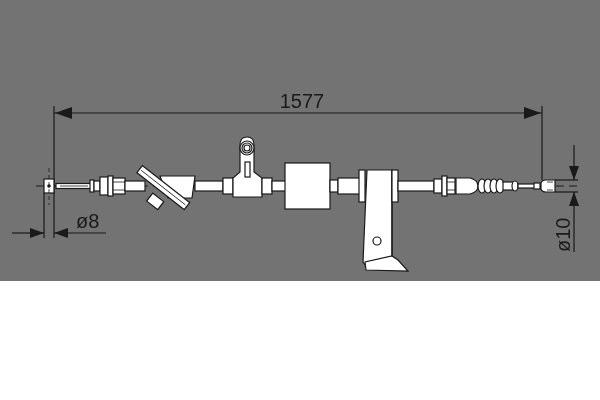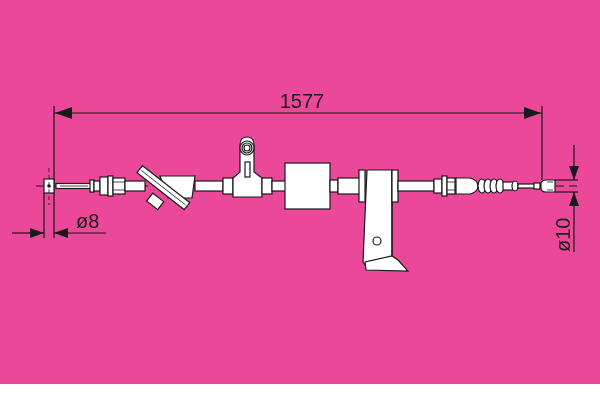--- a/index.html
+++ b/index.html
@@ -1,16 +1,16 @@
 <!DOCTYPE html>
 <html><head>
 <meta charset="utf-8">
 <style>
   html, body { margin:0; padding:0; background:#ffffff; }
-  #canvas { position:relative; width:600px; height:384px; background:#ec4899; overflow:hidden; }
+  #canvas { position:relative; width:600px; height:281px; background:#737373; overflow:hidden; }
   svg { position:absolute; left:0; top:0; }
   .dim-text { font-family:"Liberation Sans", sans-serif; font-size:20px; fill:#1a1a1a; }
   .ln { stroke:#1a1a1a; stroke-width:1.2; fill:none; }
   .lnf { stroke:#1a1a1a; stroke-width:1.2; fill:#ffffff; }
   .thin { stroke:#1a1a1a; stroke-width:0.8; fill:none; }
   .dash { stroke:#1a1a1a; stroke-width:1; fill:none; stroke-dasharray:8 5; }
   .arrow { fill:#1a1a1a; stroke:none; }
 </style>
 </head>
 <body>

